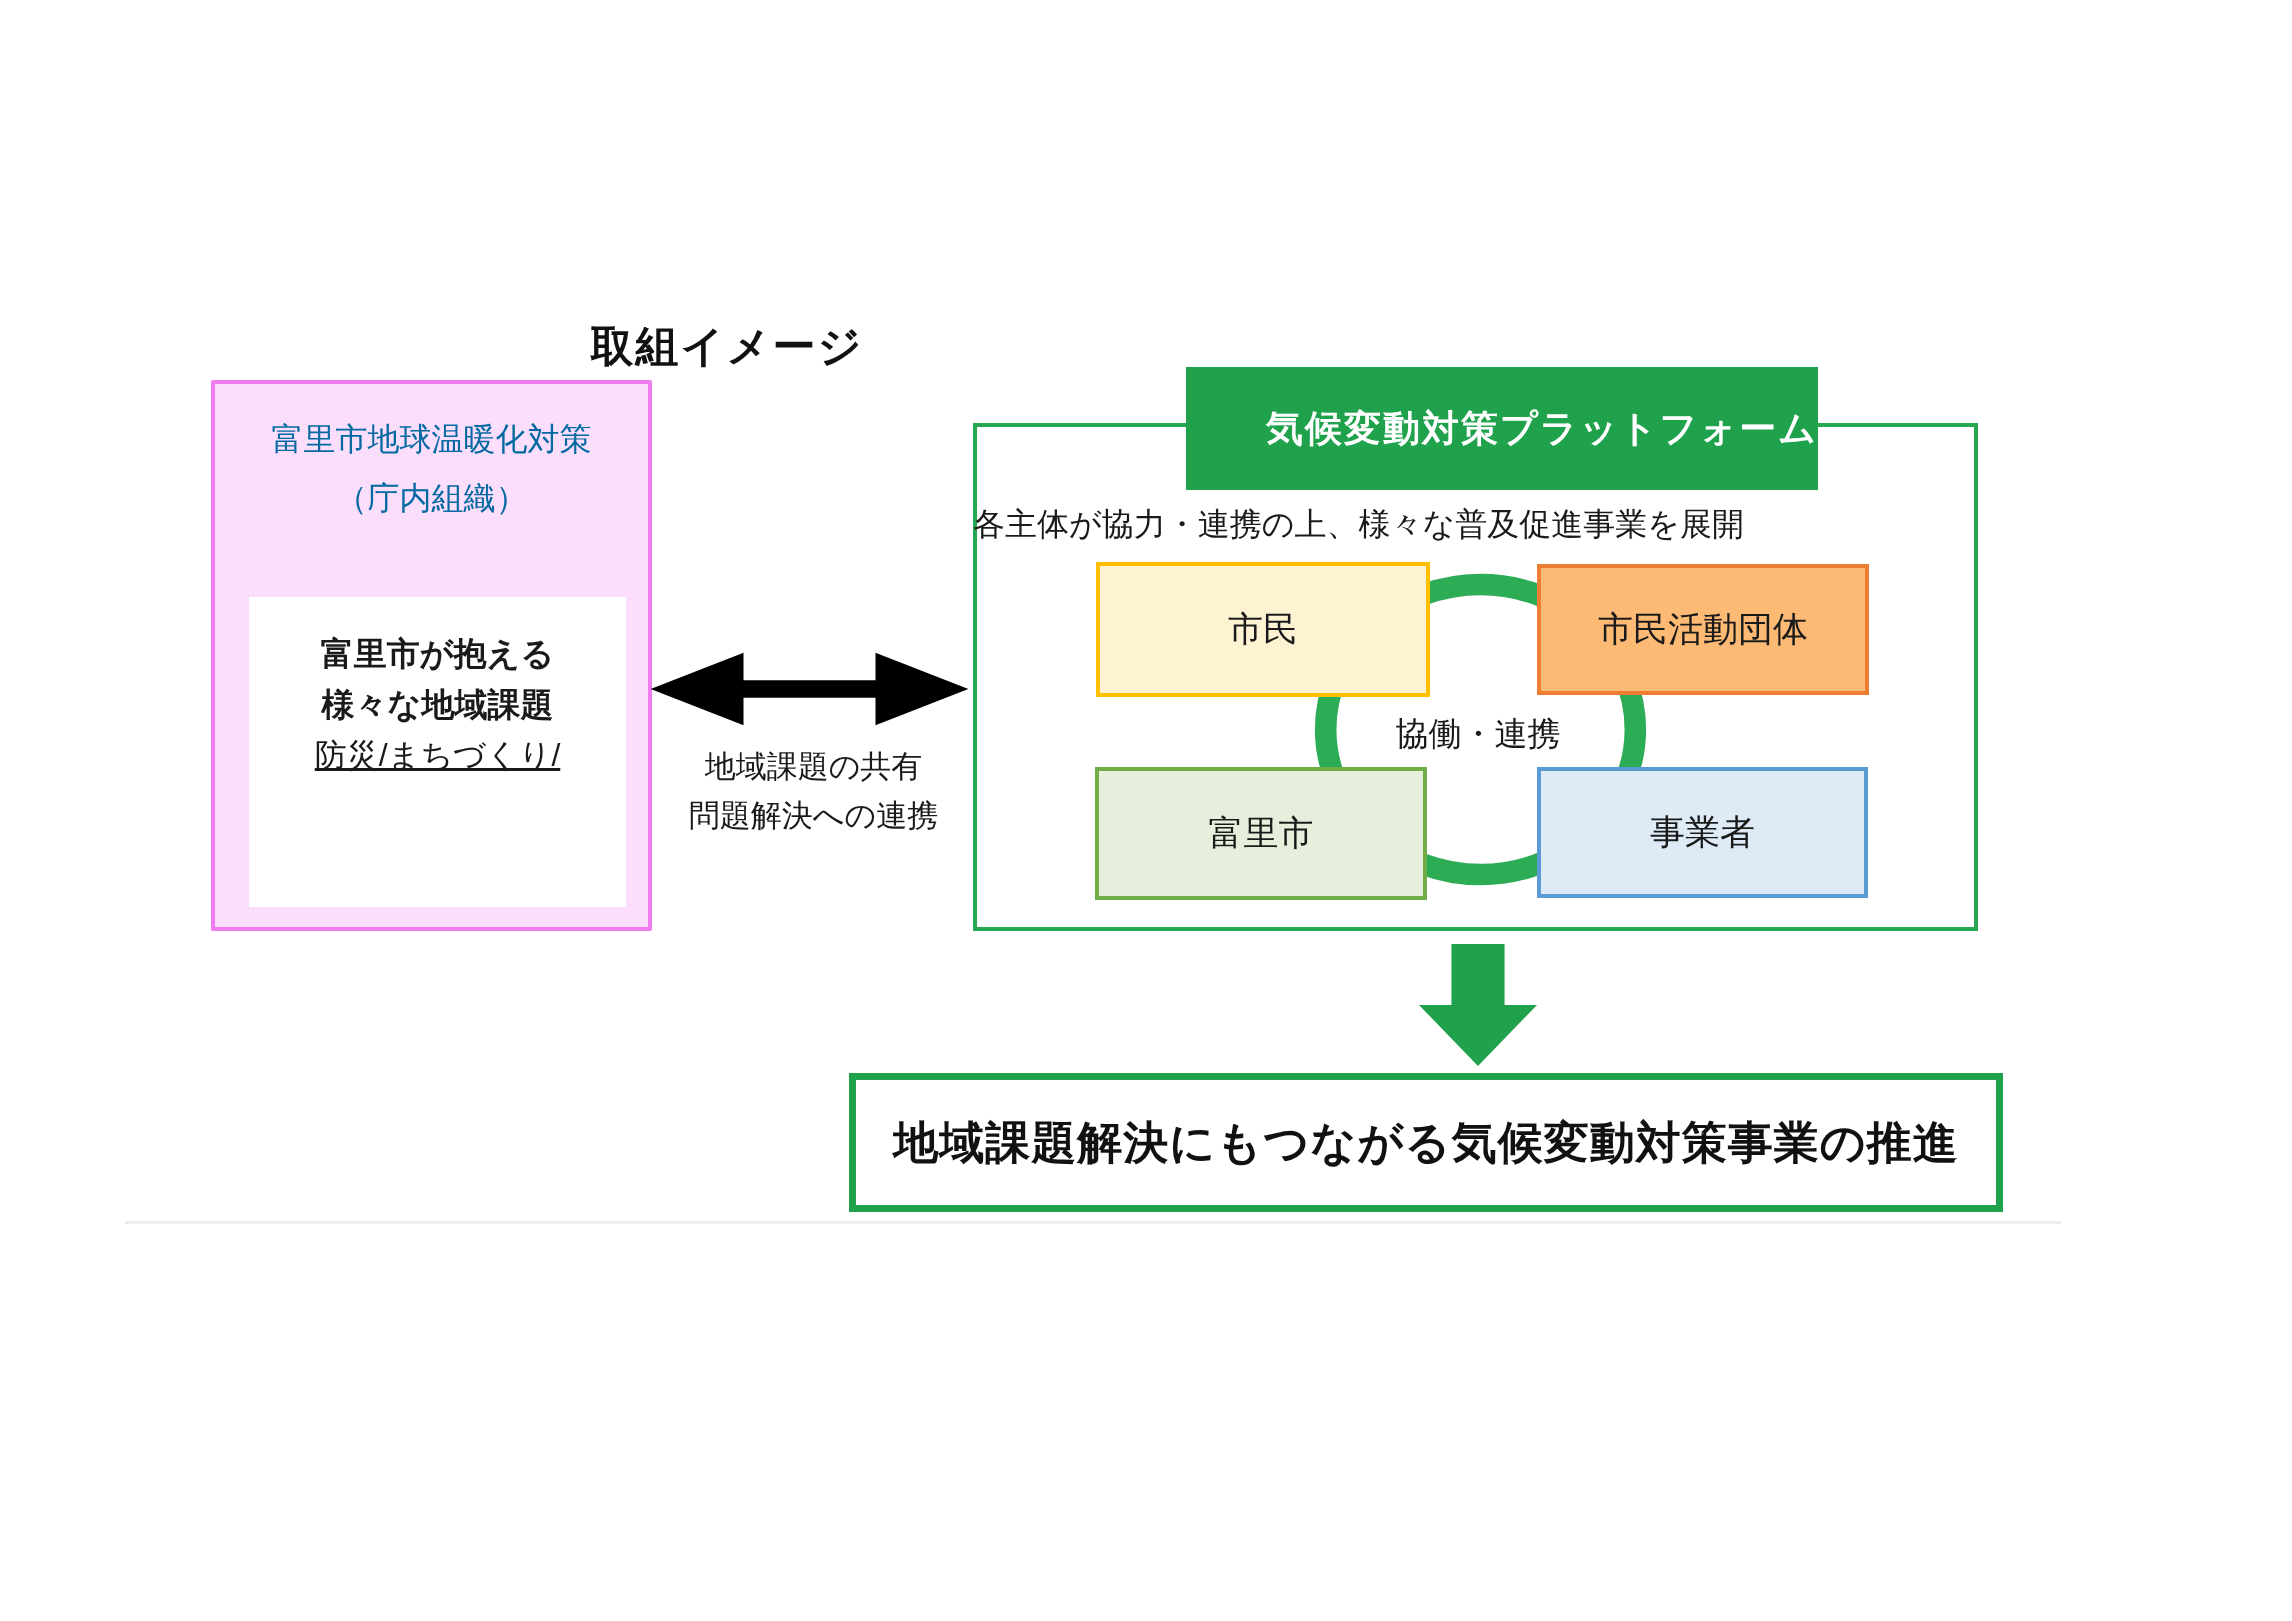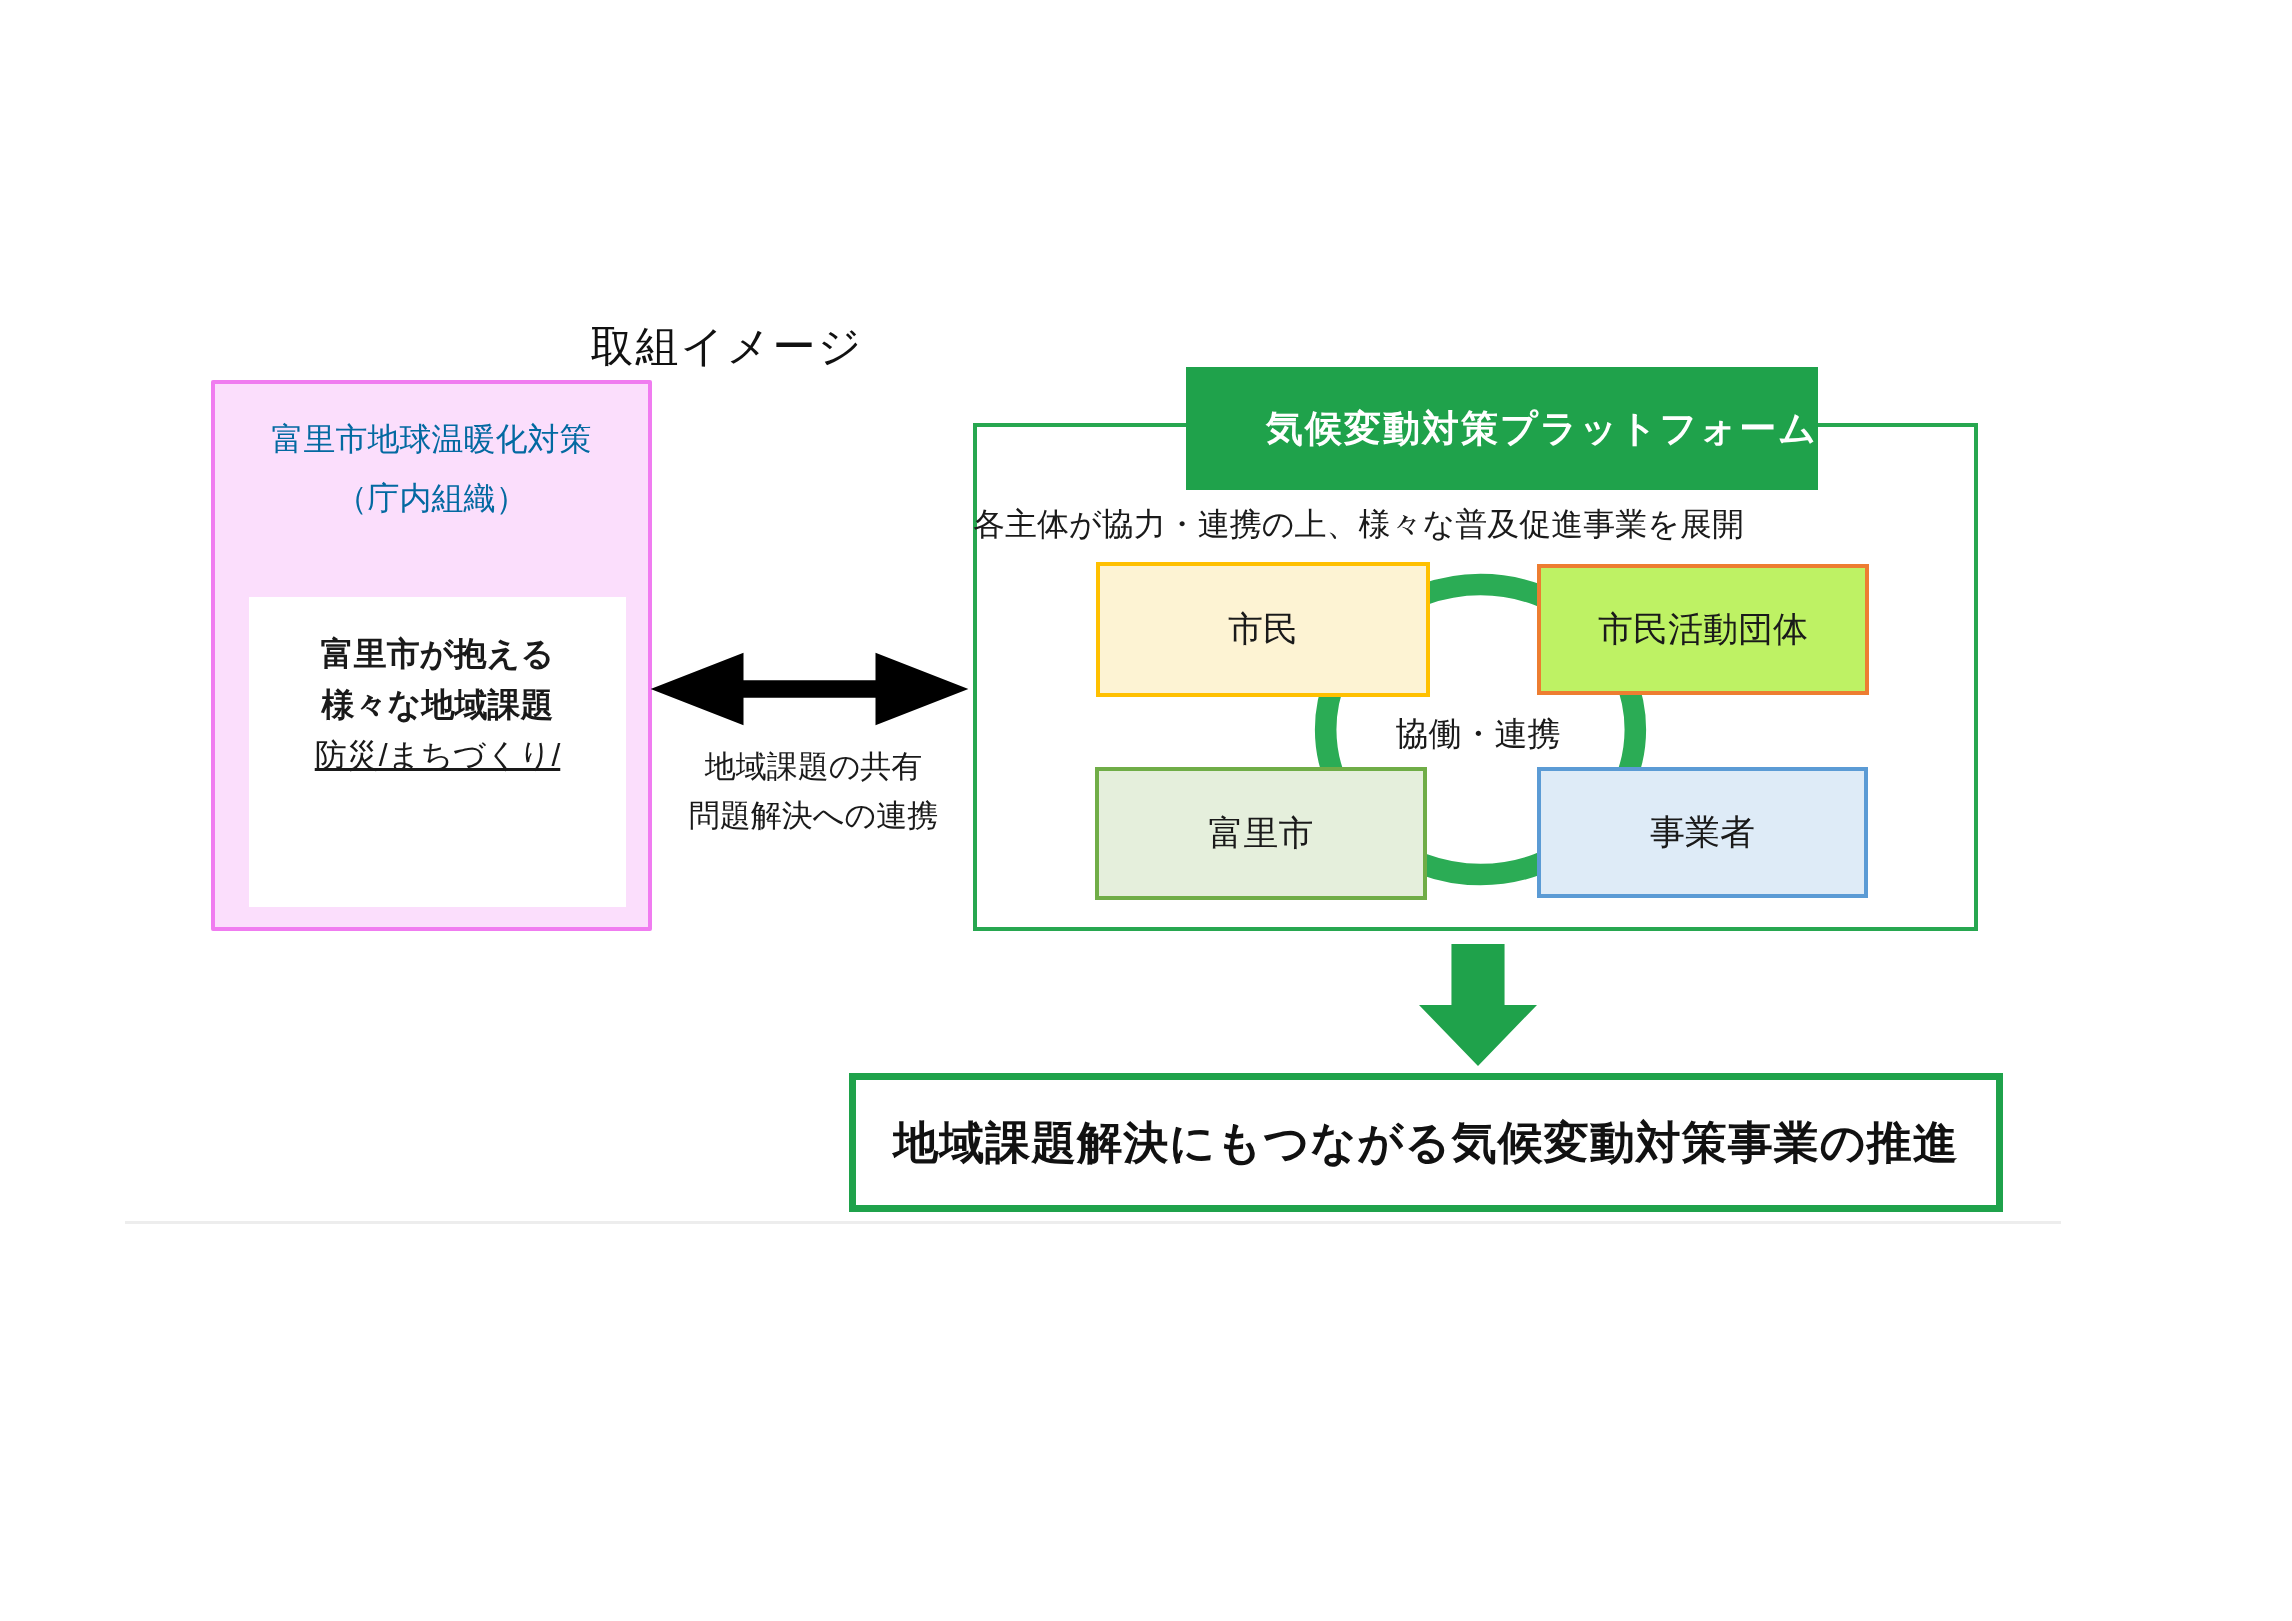--- a/index.html
+++ b/index.html
@@ -5,21 +5,21 @@
   html,body{margin:0;padding:0;}
   body{
     width:2293px;height:1621px;position:relative;background:#ffffff;
     font-family:"Liberation Sans",sans-serif;color:#1a1a1a;
     -webkit-font-smoothing:antialiased;
   }
   .abs{position:absolute;box-sizing:border-box;}
 
   
   .title{left:580px;top:318px;width:294px;text-align:center;
-    font-size:43px;font-weight:normal;letter-spacing:2px;color:#111;}
+    font-size:43px;font-weight:bold;letter-spacing:2px;color:#111;}
 
   
   .committee{left:211px;top:380px;width:441px;height:551px;
     border:4.9px solid #f07cf0;background:#fbdefc;border-radius:2px;}
   .committee-lines{padding-top:25.5px;text-align:center;
     font-size:32px;line-height:59px;color:#0369a1;}
   .issues{position:absolute;box-sizing:border-box;left:34px;top:213px;width:377px;height:310px;
     background:#ffffff;text-align:center;padding-top:31px;}
   .issues .b{font-size:33px;line-height:51px;font-weight:bold;}
   .issues .n{font-size:32px;line-height:51px;text-decoration:underline;}
@@ -38,21 +38,21 @@
   .platform-subtitle{left:973px;top:504px;width:1005px;text-align:left;
     font-size:32px;line-height:41px;z-index:2;}
 
   .ring{left:1304px;top:559px;width:353px;height:343px;z-index:1;}
 
   .member{display:flex;align-items:center;justify-content:center;
     font-size:35px;color:#1a1a1a;z-index:2;}
   .m-citizens{left:1096px;top:562px;width:334px;height:135px;
     border:4.9px solid #ffc000;background:#fdf3d3;}
   .m-groups{left:1537px;top:564px;width:332px;height:131px;
-    border:4.9px solid #ed7d31;background:#bef264;}
+    border:4.9px solid #ed7d31;background:#fdba74;}
   .m-city{left:1095px;top:767px;width:332px;height:133px;
     border:4.9px solid #70ad47;background:#e5efdc;}
   .m-business{left:1537px;top:767px;width:331px;height:131px;
     border:4.9px solid #5b9bd5;background:#deebf7;}
 
   .center-label{left:1331px;top:708px;width:294px;text-align:center;
     font-size:33px;line-height:51px;z-index:2;}
 
   .down-arrow{left:1419px;top:944px;width:118px;height:122px;}
 

